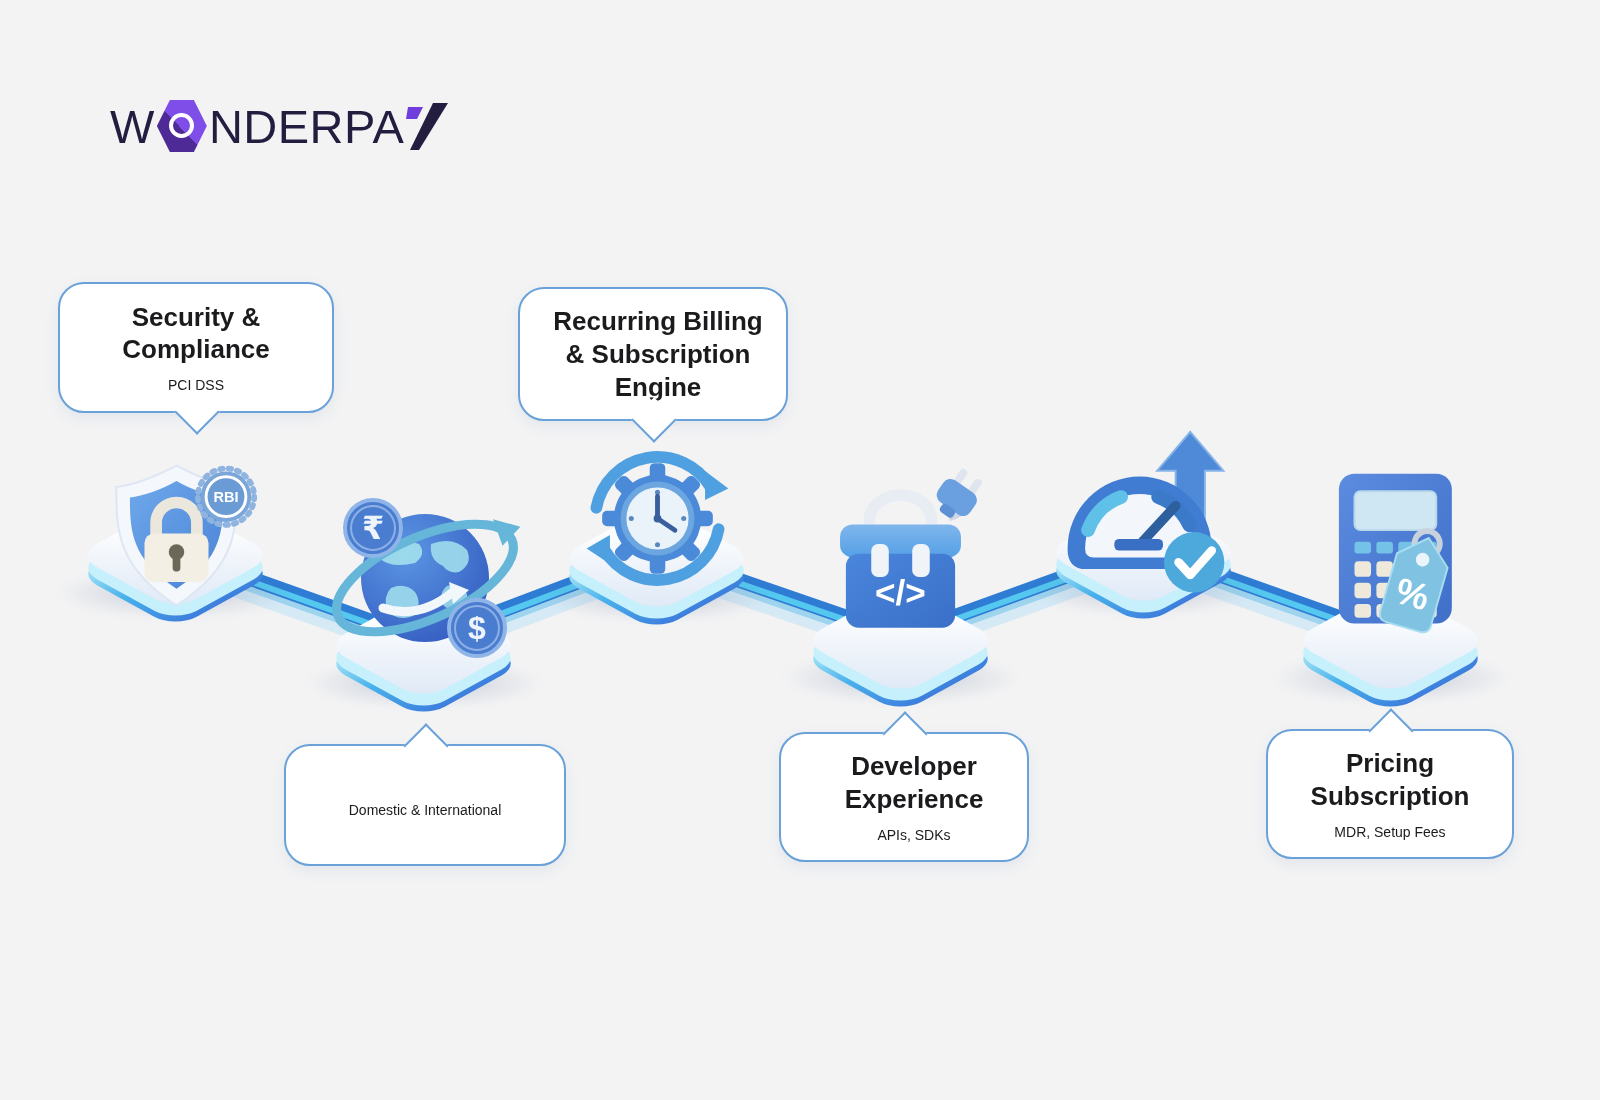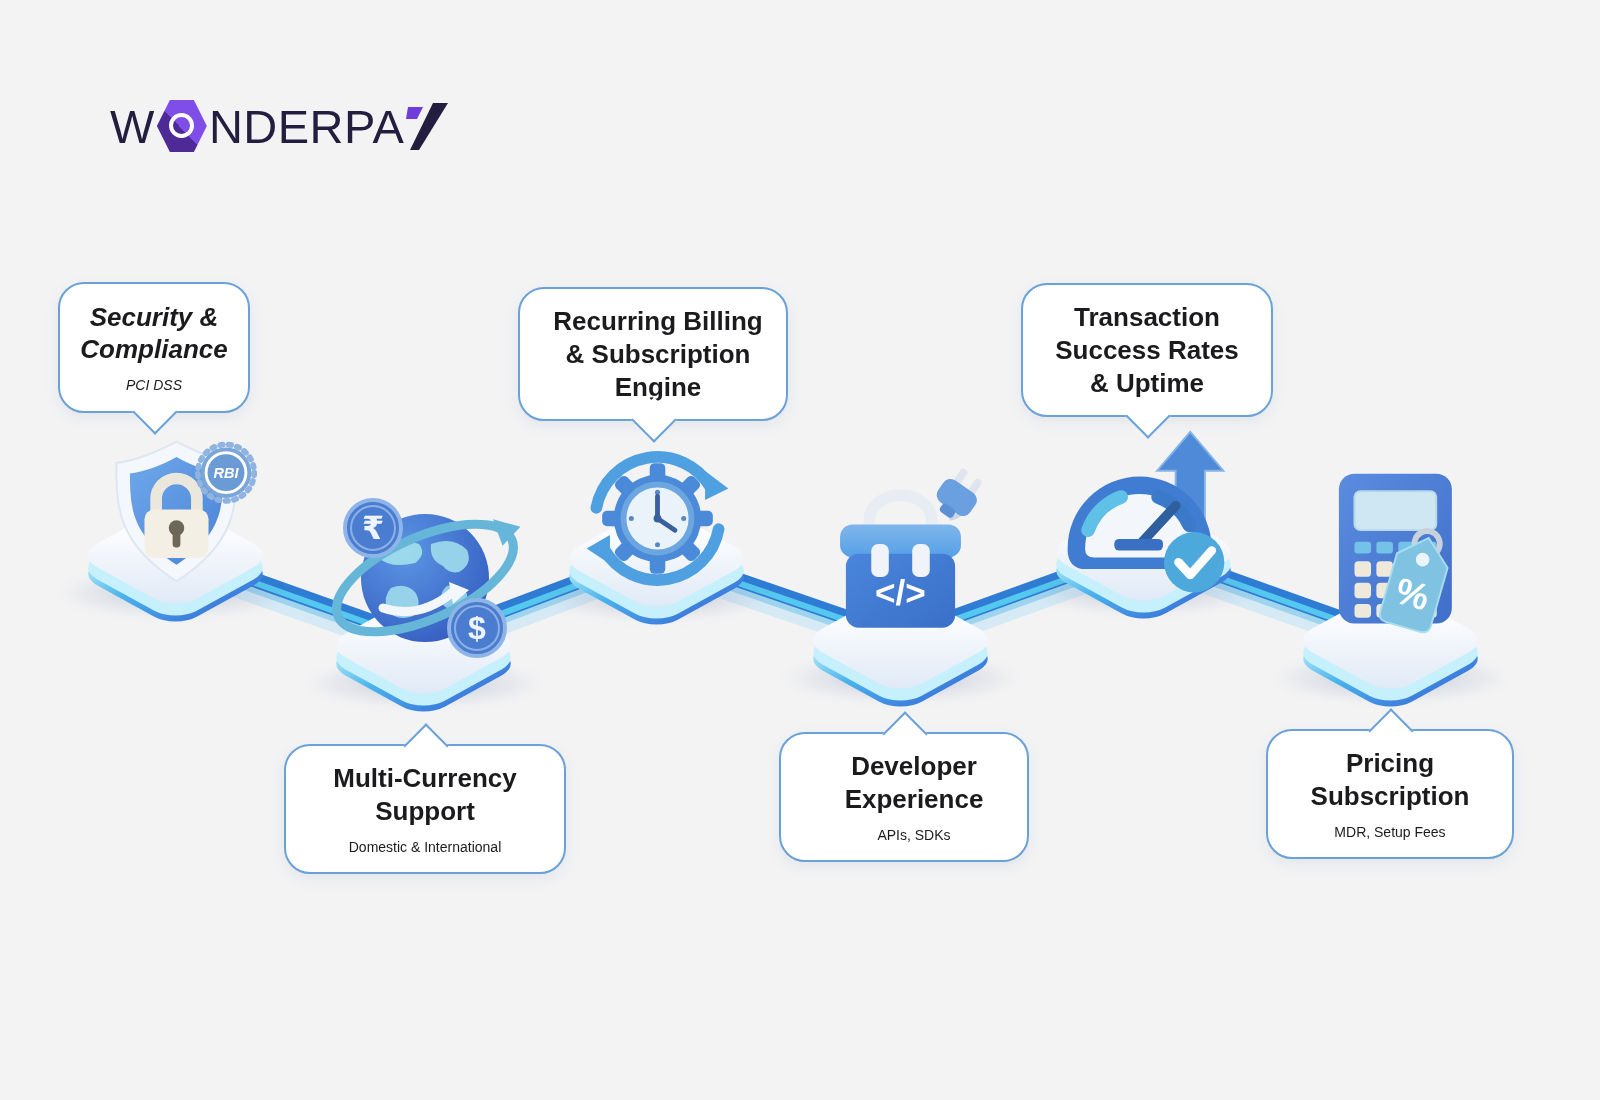--- a/index.html
+++ b/index.html
@@ -101,21 +101,21 @@
     <div class="pl-face pl-glow"></div>
     <div class="pl-face pl-top"></div>
   </div>
   <div class="platform" style="left:1286px;top:570px;">
     <div class="pl-shadow"></div>
     <div class="pl-face pl-side"></div>
     <div class="pl-face pl-glow"></div>
     <div class="pl-face pl-top"></div>
   </div>
 
-  <div class="node-icon" style="left:94px;top:428px;font-style:italic;">
+  <div class="node-icon" style="left:94px;top:452px;">
     <svg width="165" height="165" viewBox="0 0 170 170">
       <defs>
         <linearGradient id="shG" x1="0" y1="0" x2="1" y2="1">
           <stop offset="0" stop-color="#6ea8ea"></stop>
             <stop offset="1" stop-color="#4a82d6"></stop>
         </linearGradient>
       </defs>
       <path d="M85 14 C110 27 130 34 147 36 C147 80 147 118 85 158 C23 118 23 80 23 36 C40 34 60 27 85 14 Z" fill="#f4f7fb" stroke="#dde6f2" stroke-width="2"></path>
       <path d="M85 30 C103 40 119 45 133 47 C133 83 131 110 85 141 C39 110 37 83 37 47 C51 45 67 40 85 30 Z" fill="url(#shG)"></path>
       <path d="M64 86 v-13 a21 21 0 0 1 42 0 v13" fill="none" stroke="#ece7dc" stroke-width="12" stroke-linecap="round"></path>
@@ -267,49 +267,43 @@
       </g>
       <g transform="translate(106,70) rotate(16)">
         <circle cx="30" cy="8" r="13" fill="none" stroke="#c8d2dc" stroke-width="6"></circle>
         <path d="M30 2 L57 26 L57 88 Q57 97 48 97 L12 97 Q3 97 3 88 L3 26 Z" fill="#7fc2e2" stroke="#a8dcef" stroke-width="2"></path>
         <circle cx="30" cy="25" r="7" fill="#eaf4fa"></circle>
         <text x="30" y="75" text-anchor="middle" font-size="38" font-weight="700" fill="#ffffff" font-family="Liberation Sans, sans-serif">%</text>
       </g>
     </svg>
   </div>
 
-  <div class="callout" style="left:58px;top:282px;width:192px;min-height:131px;font-style:italic;">
+  <div class="callout" style="left:58px;top:282px;width:276px;min-height:131px;">
     <div class="title">Security &amp; Compliance</div>
     <div class="subtitle">PCI DSS</div>
     <div class="tail down"></div>
   </div>
 
   <div class="callout" style="left:284px;top:744px;width:282px;min-height:122px;">
-    <div class="title">Multi-Currency Support</div>
     <div class="subtitle">Domestic &amp; International</div>
     <div class="tail up"></div>
   </div>
 
   <div class="callout" style="left:518px;top:287px;width:270px;min-height:131px;padding-left:22px;padding-right:12px;">
     <div class="title">Recurring Billing &amp; Subscription Engine</div>
 
     <div class="tail down"></div>
   </div>
 
   <div class="callout" style="left:779px;top:732px;width:250px;min-height:126px;padding-left:30px;">
     <div class="title">Developer Experience</div>
     <div class="subtitle">APIs, SDKs</div>
     <div class="tail up"></div>
   </div>
 
-  <div class="callout" style="left:1021px;top:283px;width:252px;min-height:131px;padding-left:26px;padding-right:26px;">
-    <div class="title">Transaction Success Rates &amp; Uptime</div>
-
-    <div class="tail down"></div>
-  </div>
 
   <div class="callout" style="left:1266px;top:729px;width:248px;min-height:126px;">
     <div class="title">Pricing Subscription</div>
     <div class="subtitle">MDR, Setup Fees</div>
     <div class="tail up"></div>
   </div>
 
 </div>
 
 </body></html>

